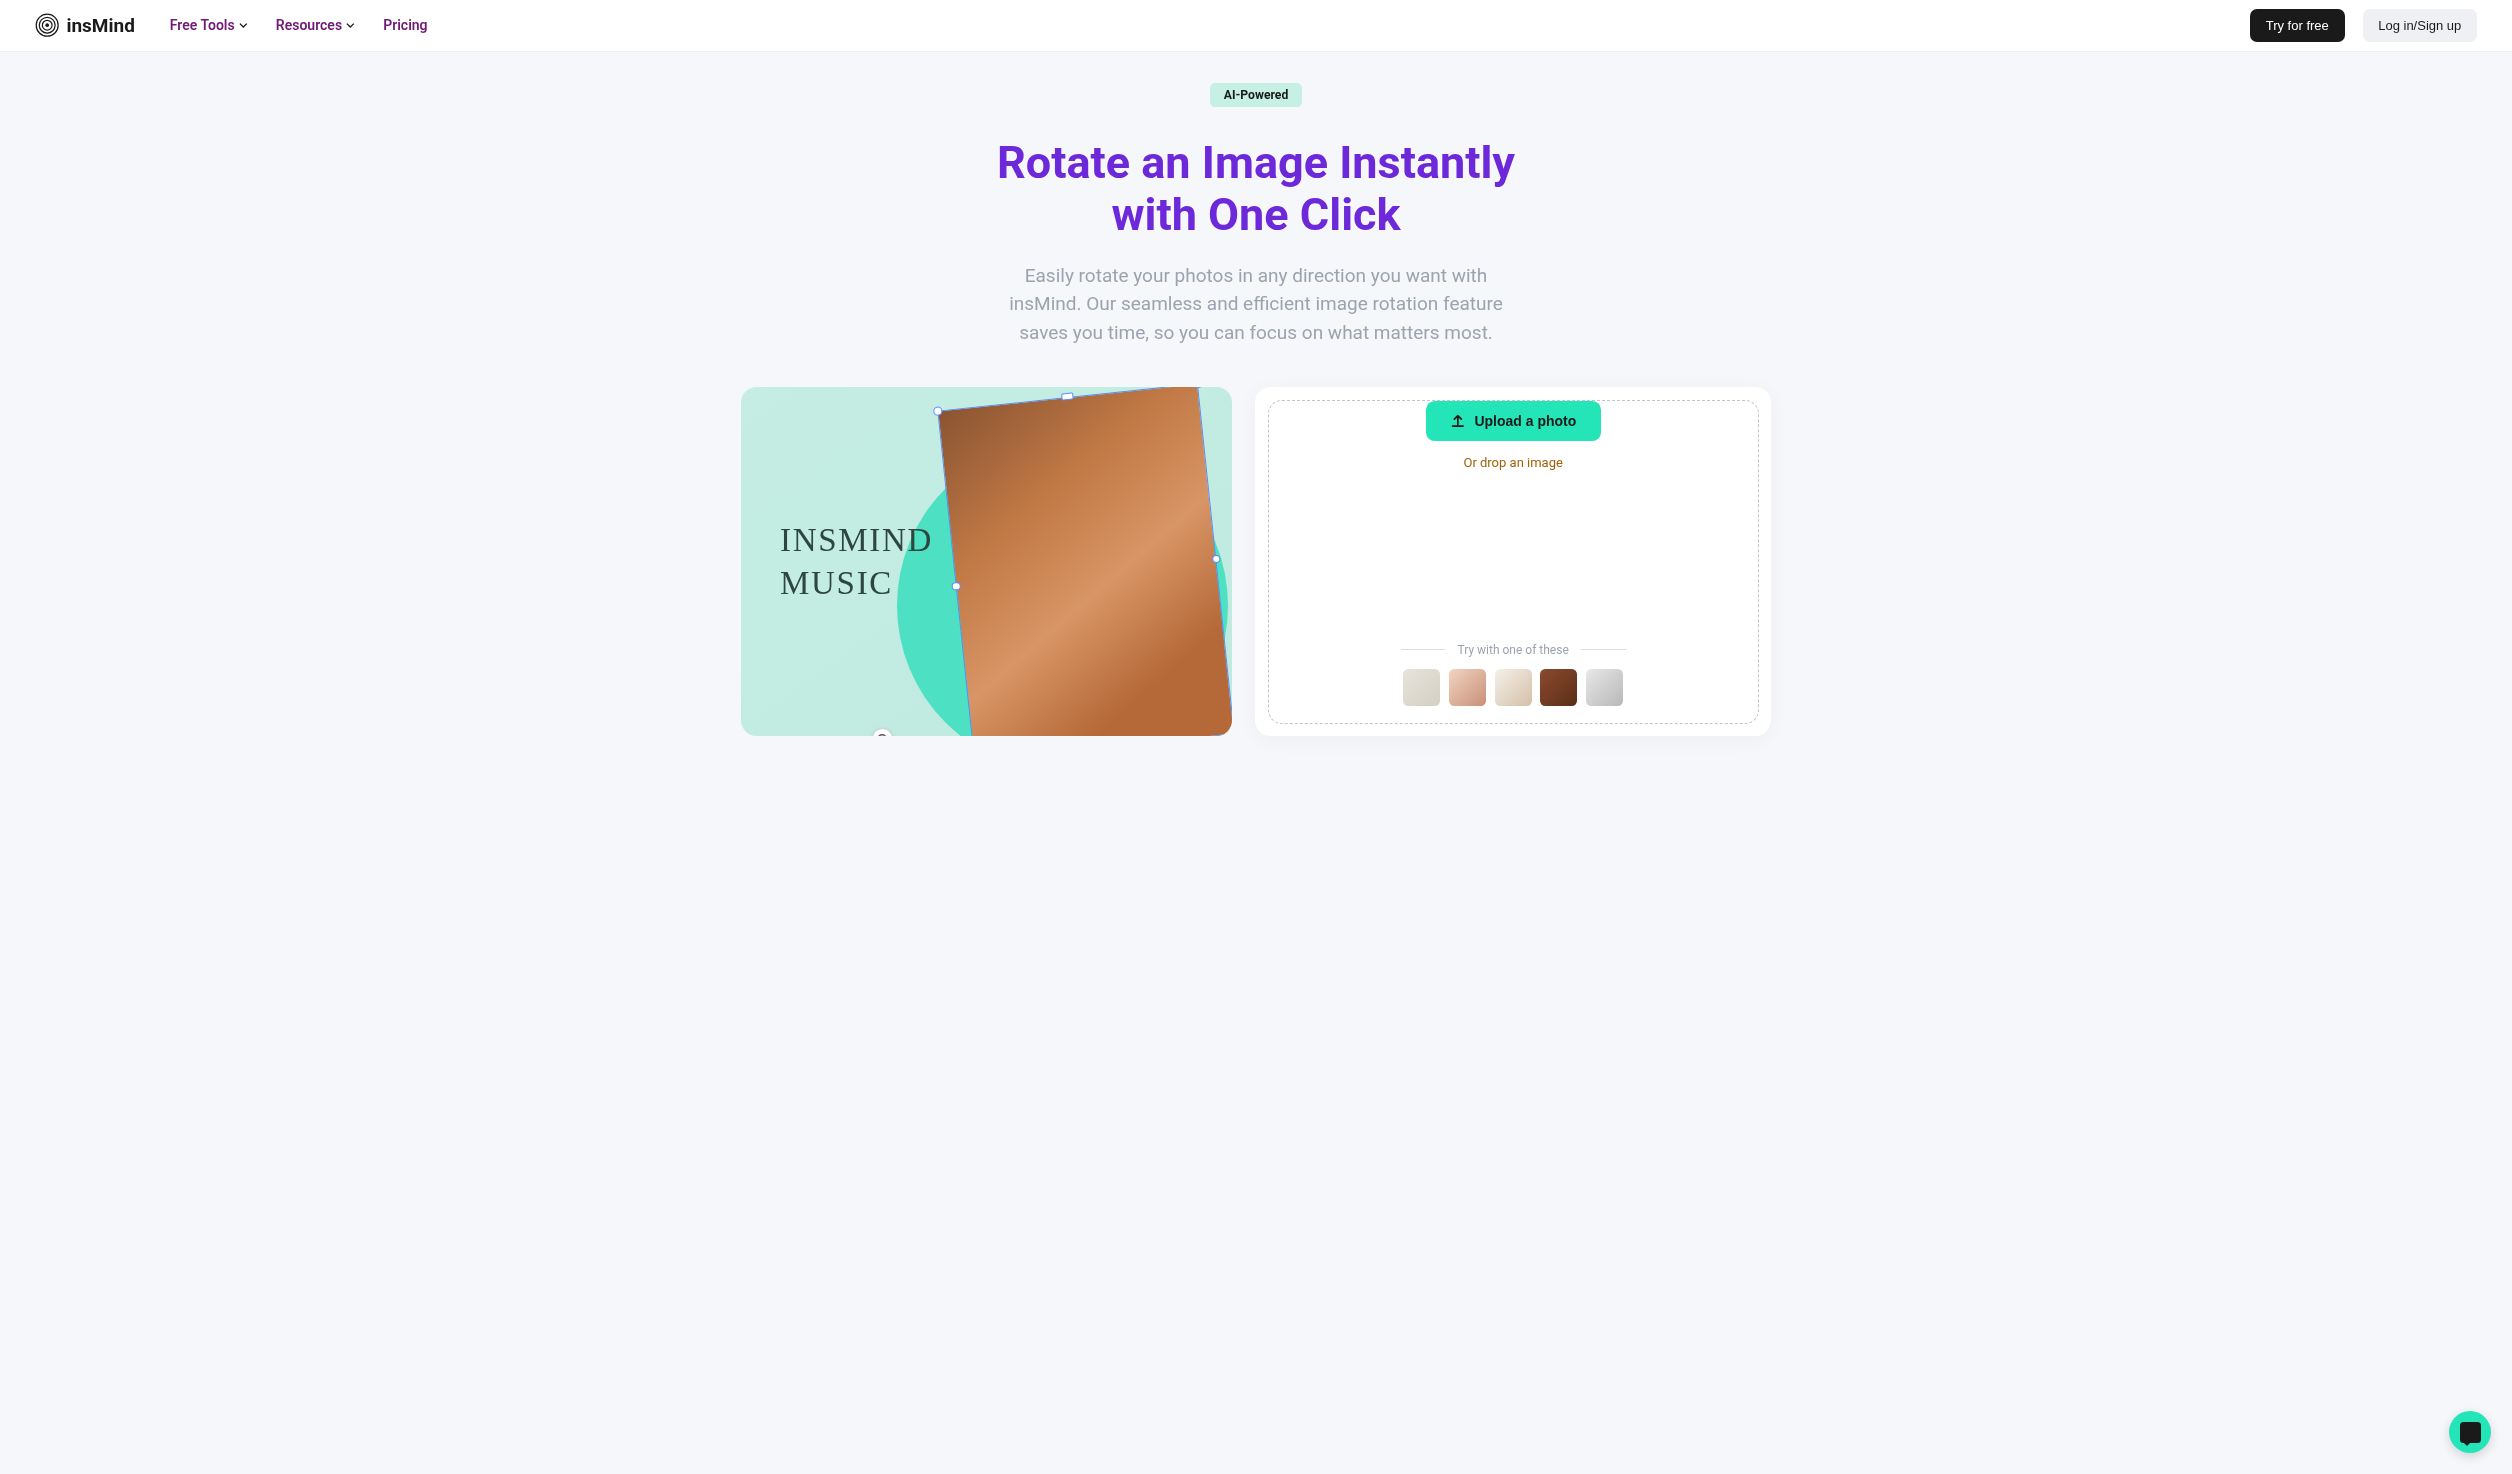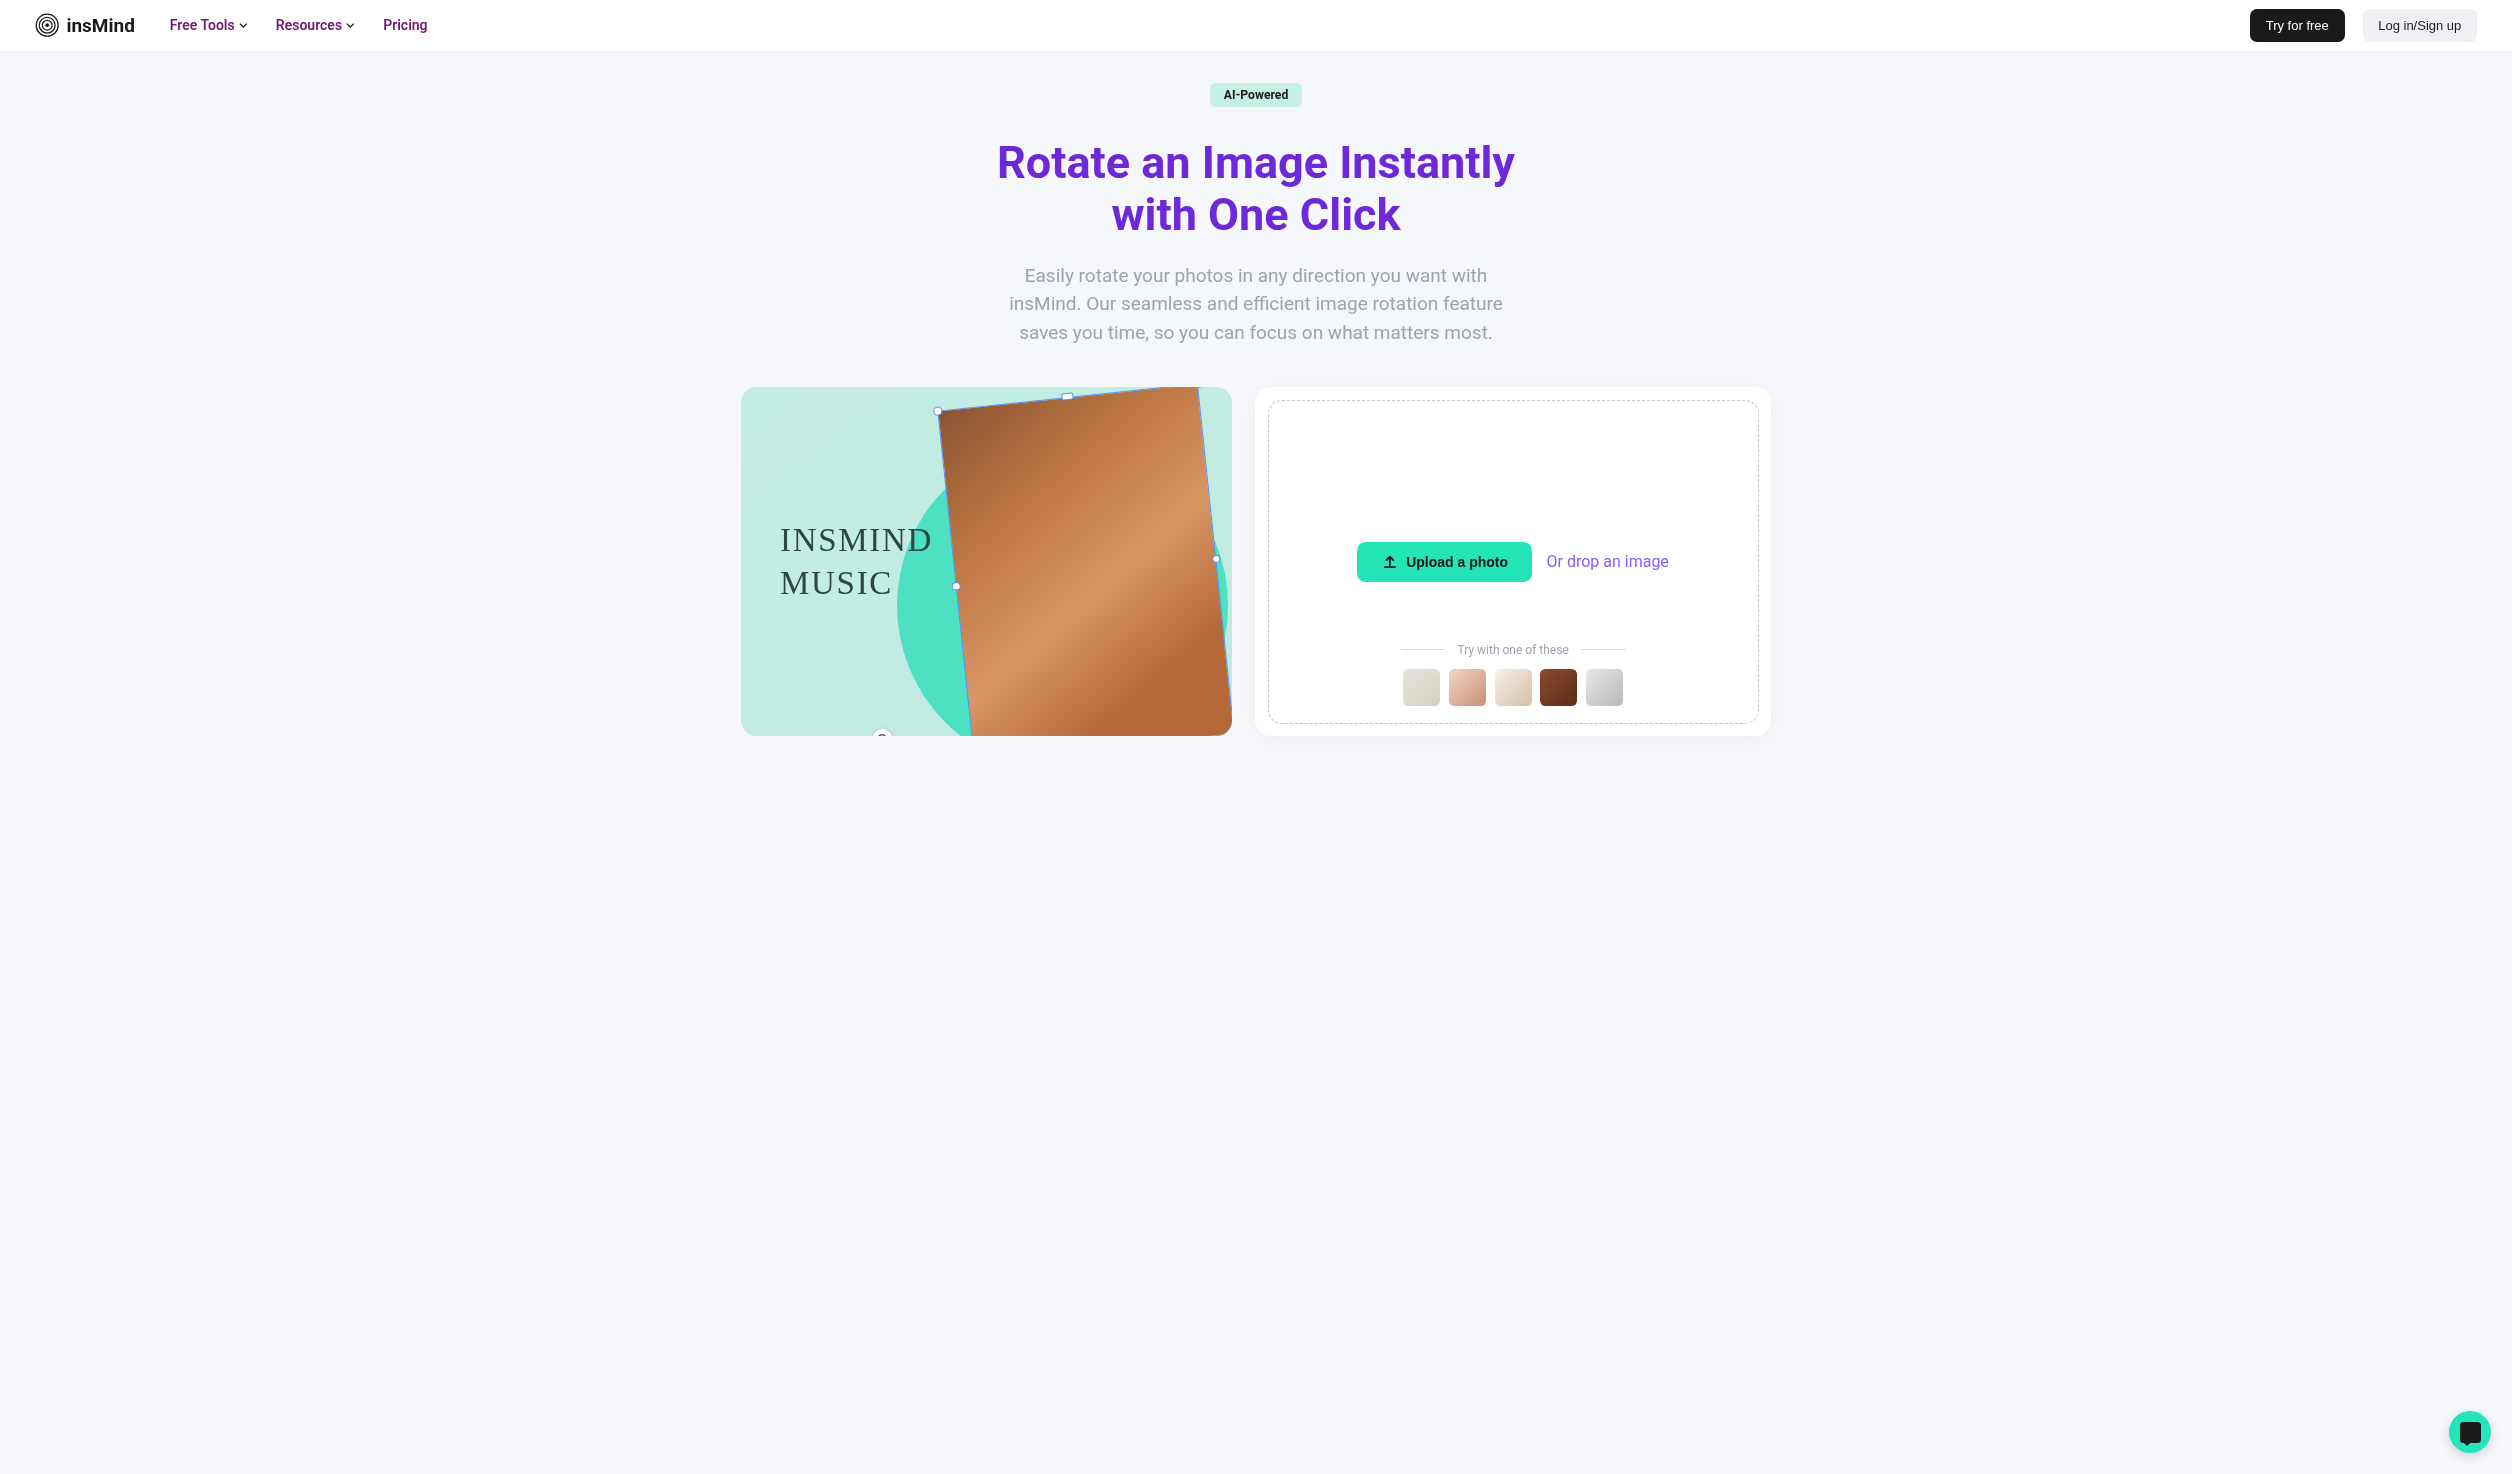--- a/index.html
+++ b/index.html
@@ -224,23 +224,23 @@
       padding: 12.2px;
       box-shadow: 0 3.5px 21px rgba(0,0,0,0.04);
     }
 
     .upload-area {
       width: 100%;
       height: 100%;
       border: 1.7px dashed #c0c4cc;
       border-radius: 14px;
       display: flex;
-      flex-direction: row;
-      align-items: center;
-      justify-content: center;
+      flex-direction: column;
+      align-items: center;
+      justify-content: flex-start;
       gap: 14px;
       position: relative;
     }
 
     .upload-btn {
       background: #24e5b8;
       color: #1a1a1a;
       padding: 12.2px 24.4px;
       border-radius: 8.7px;
       font-size: 14px;
@@ -251,22 +251,22 @@
       cursor: pointer;
       border: none;
     }
 
     .upload-icon {
       width: 15.7px;
       height: 15.7px;
     }
 
     .drop-text {
-      font-size: 16px;
-      color: #8b5cf6;
+      font-size: 13px;
+      color: #a16207;
     }
 
     .samples-section {
       position: absolute;
       bottom: 17.4px;
       width: 100%;
       display: flex;
       flex-direction: column;
       align-items: center;
       gap: 12.2px;

